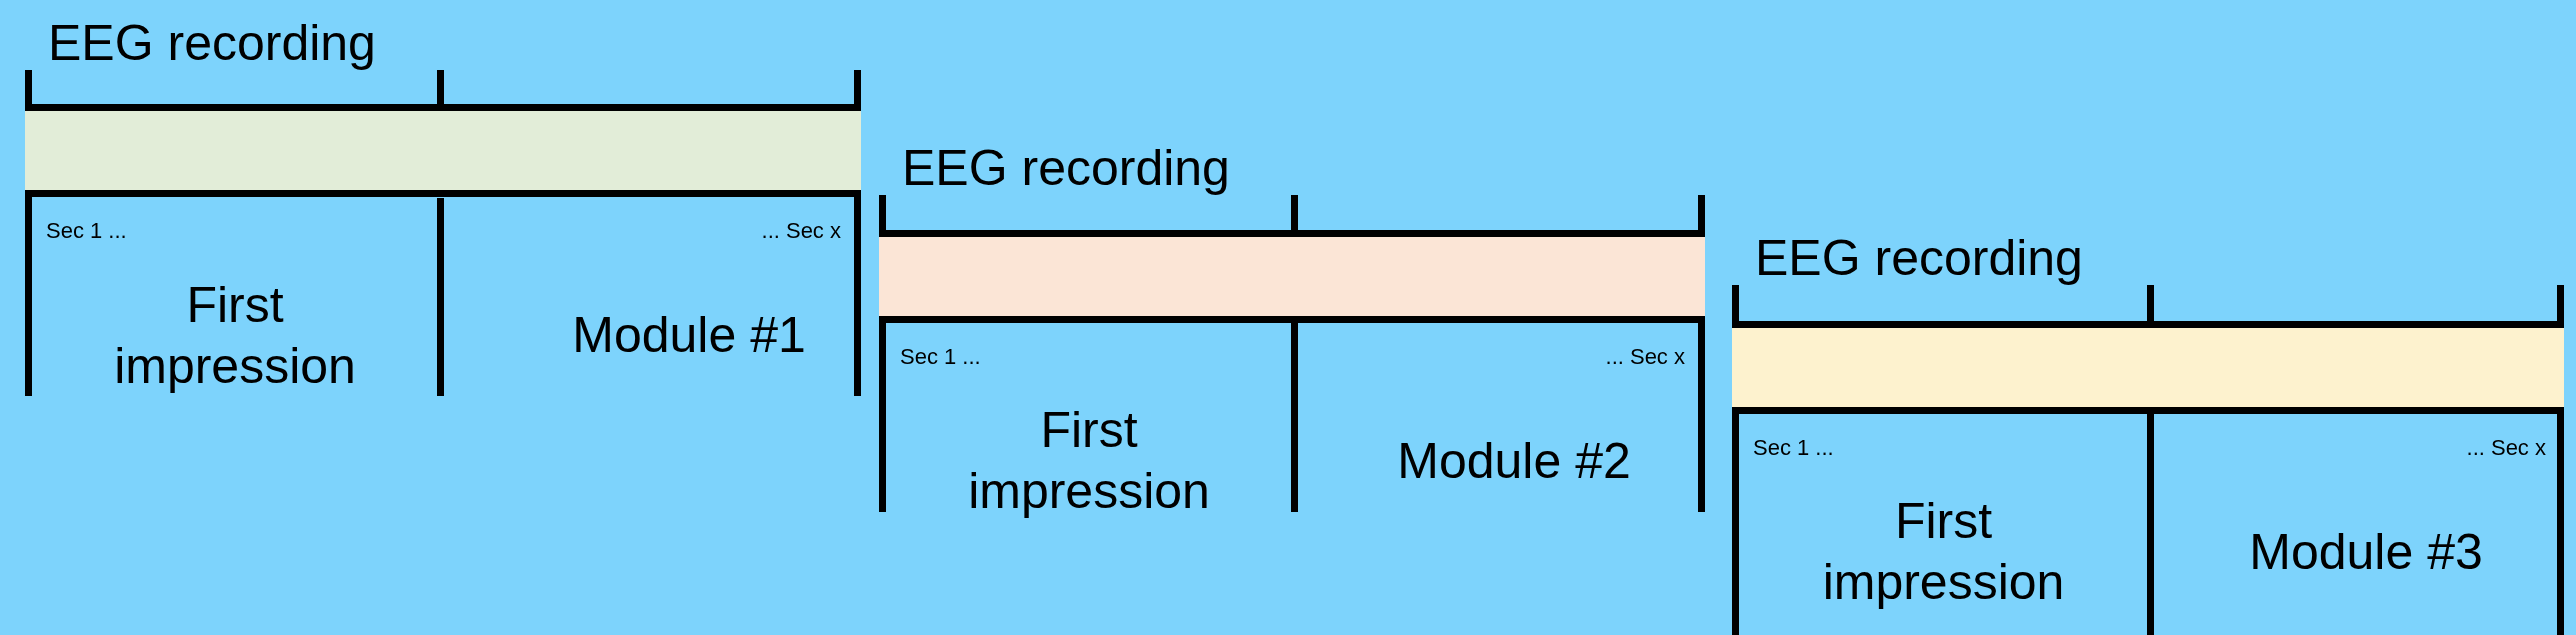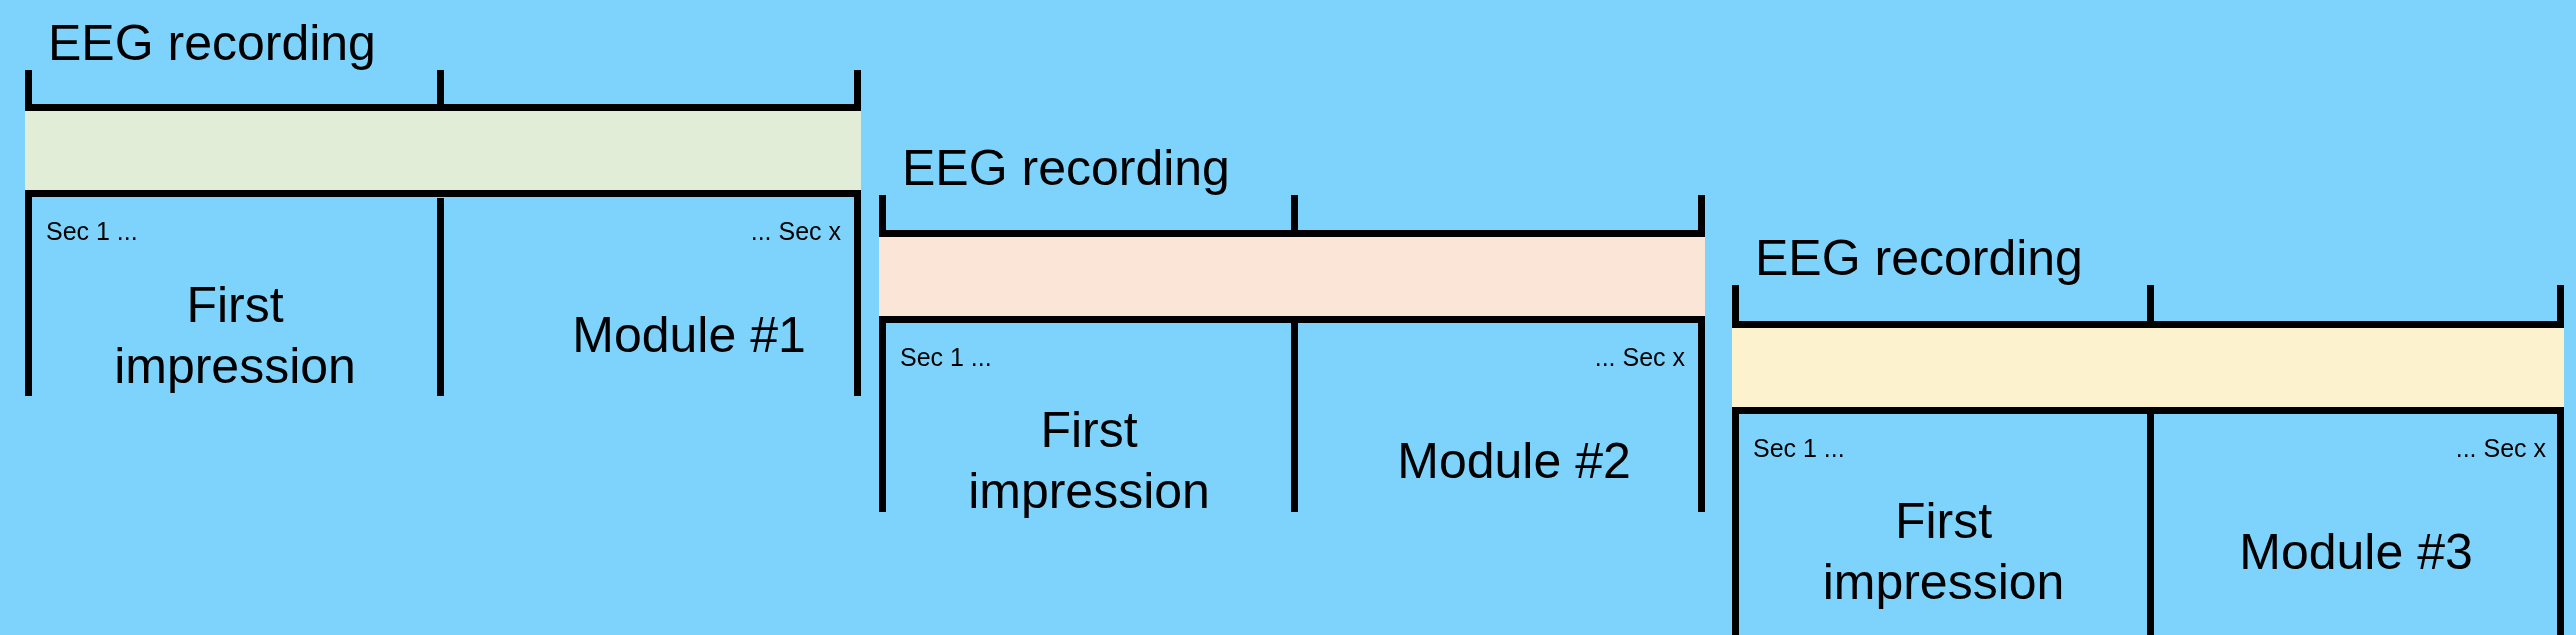--- a/index.html
+++ b/index.html
@@ -62,21 +62,21 @@
     left: 0;
     right: 0;
     border-top: 7.2px solid #000000;
     border-bottom: 7.2px solid #000000;
     box-sizing: border-box;
   }
 
   
   .sec-start, .sec-end {
     position: absolute;
-    font-size: 25px;
+    font-size: 22px;
     line-height: 30.5px;
     white-space: nowrap;
   }
   .cell-title {
     position: absolute;
     font-size: 50px;
     line-height: 61px;
     text-align: center;
     white-space: pre-line;
   }
@@ -142,17 +142,17 @@
     <div class="divider" style="left:415px; top:0; height:36px;"></div>
     <div class="divider" style="left:415px; top:129px; bottom:0;"></div>
 
     <div class="sec-start" style="left:21px; top:148px;">Sec 1 ...</div>
 
     <div class="sec-end" style="left:422px; width:392px; top:148px; text-align:right;">... Sec x</div>
 
     <div class="cell-title" style="left:8px; width:407px; top:206px;">First
 impression</div>
 
-    <div class="cell-title" style="left:422px; width:404px; top:237px;">Module #3</div>
+    <div class="cell-title" style="left:432px; width:404px; top:237px;">Module #3</div>
   </div>
 
 </div>
 
 
 </body></html>

